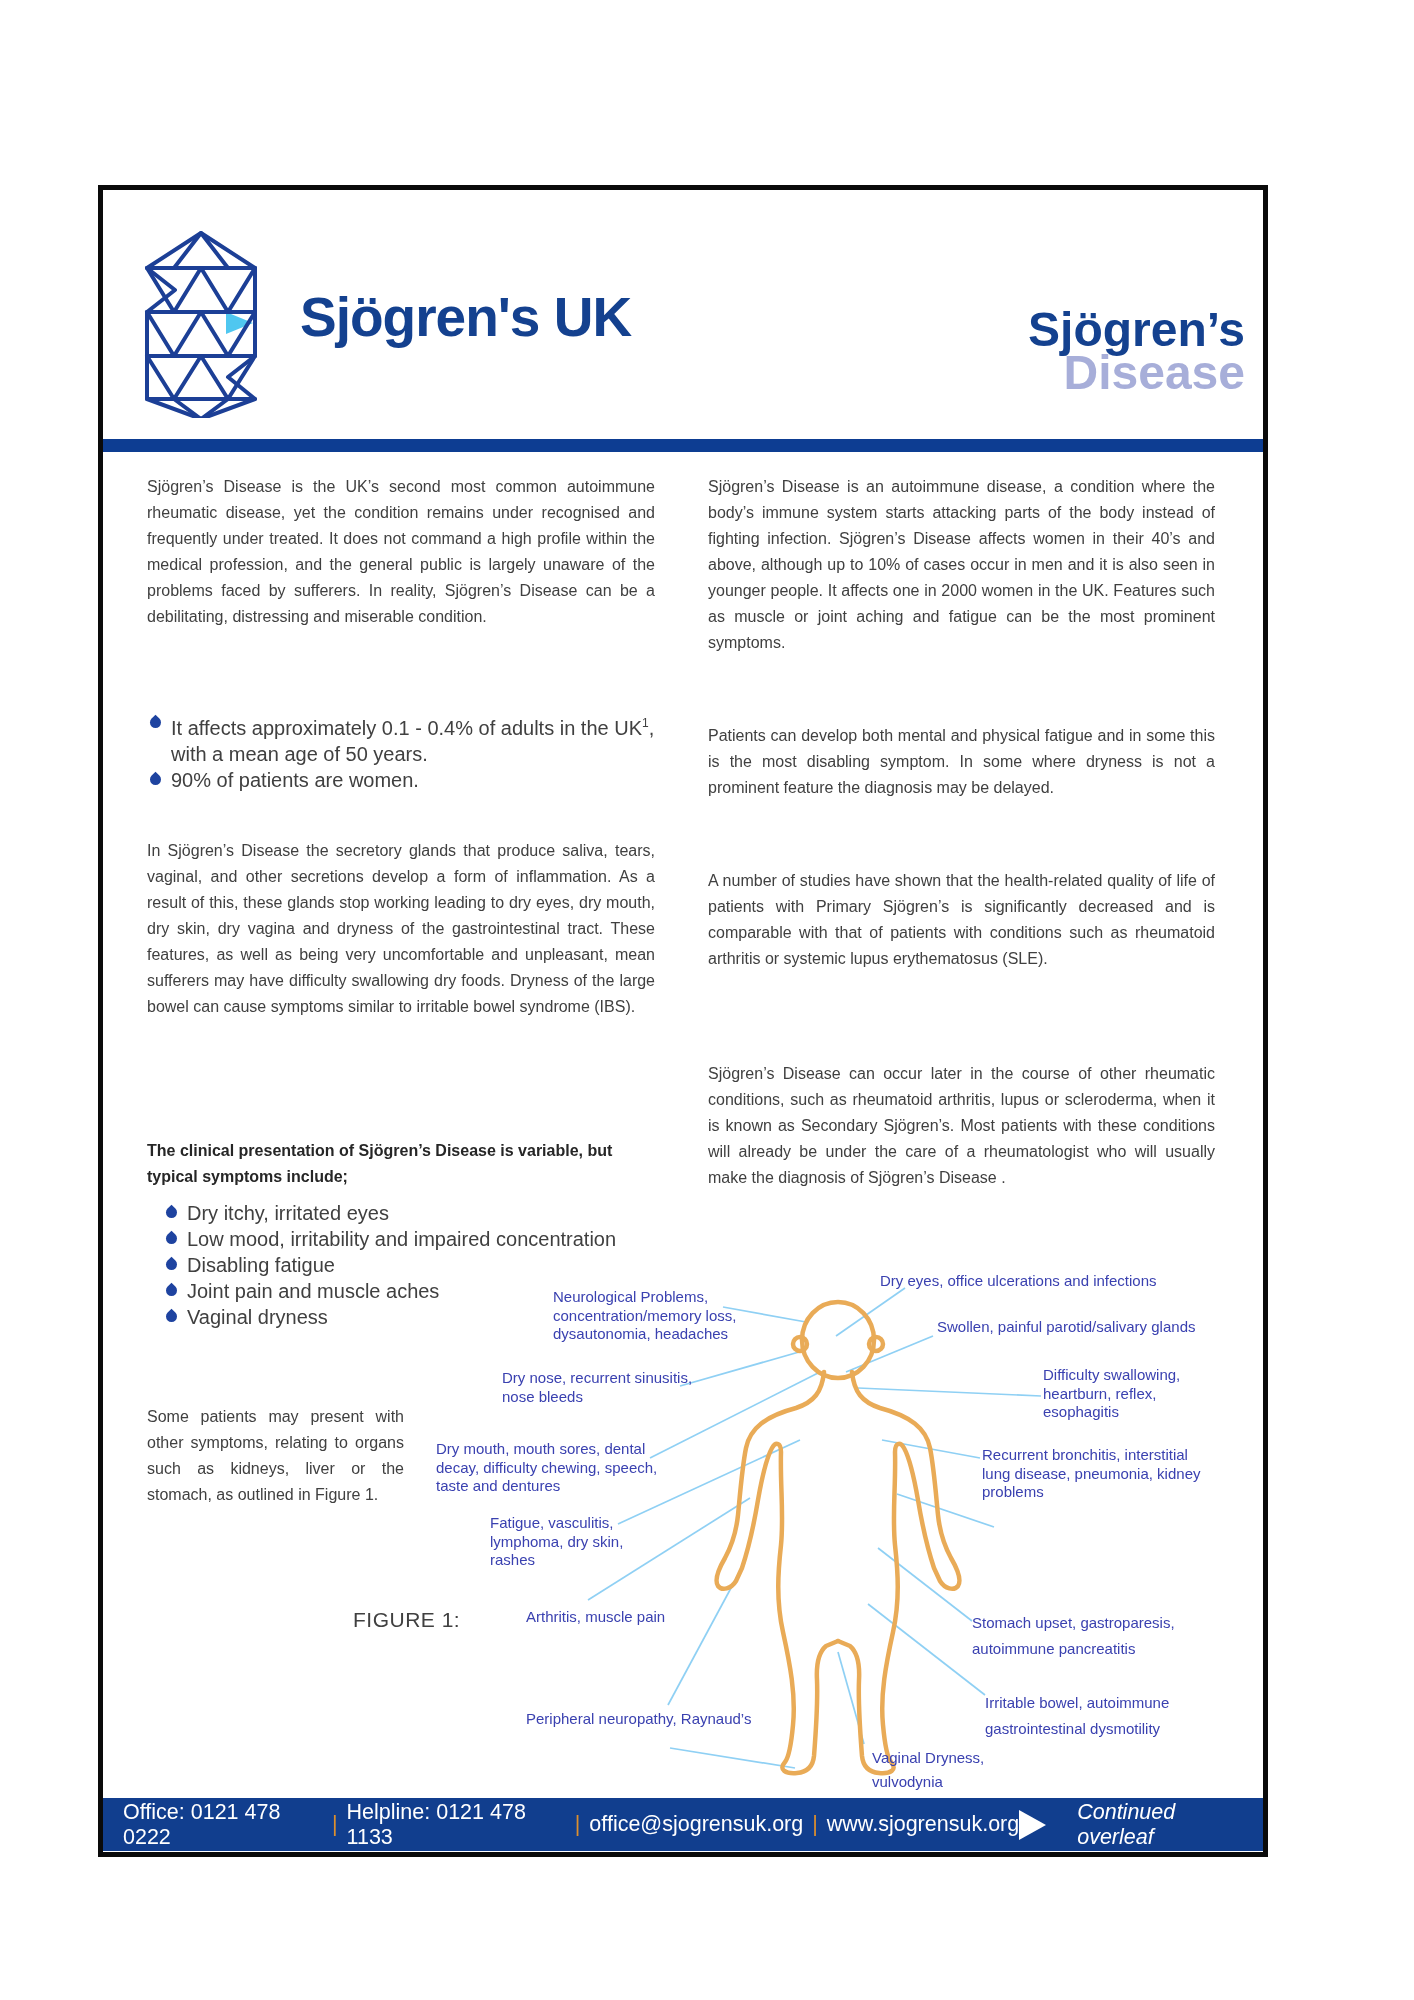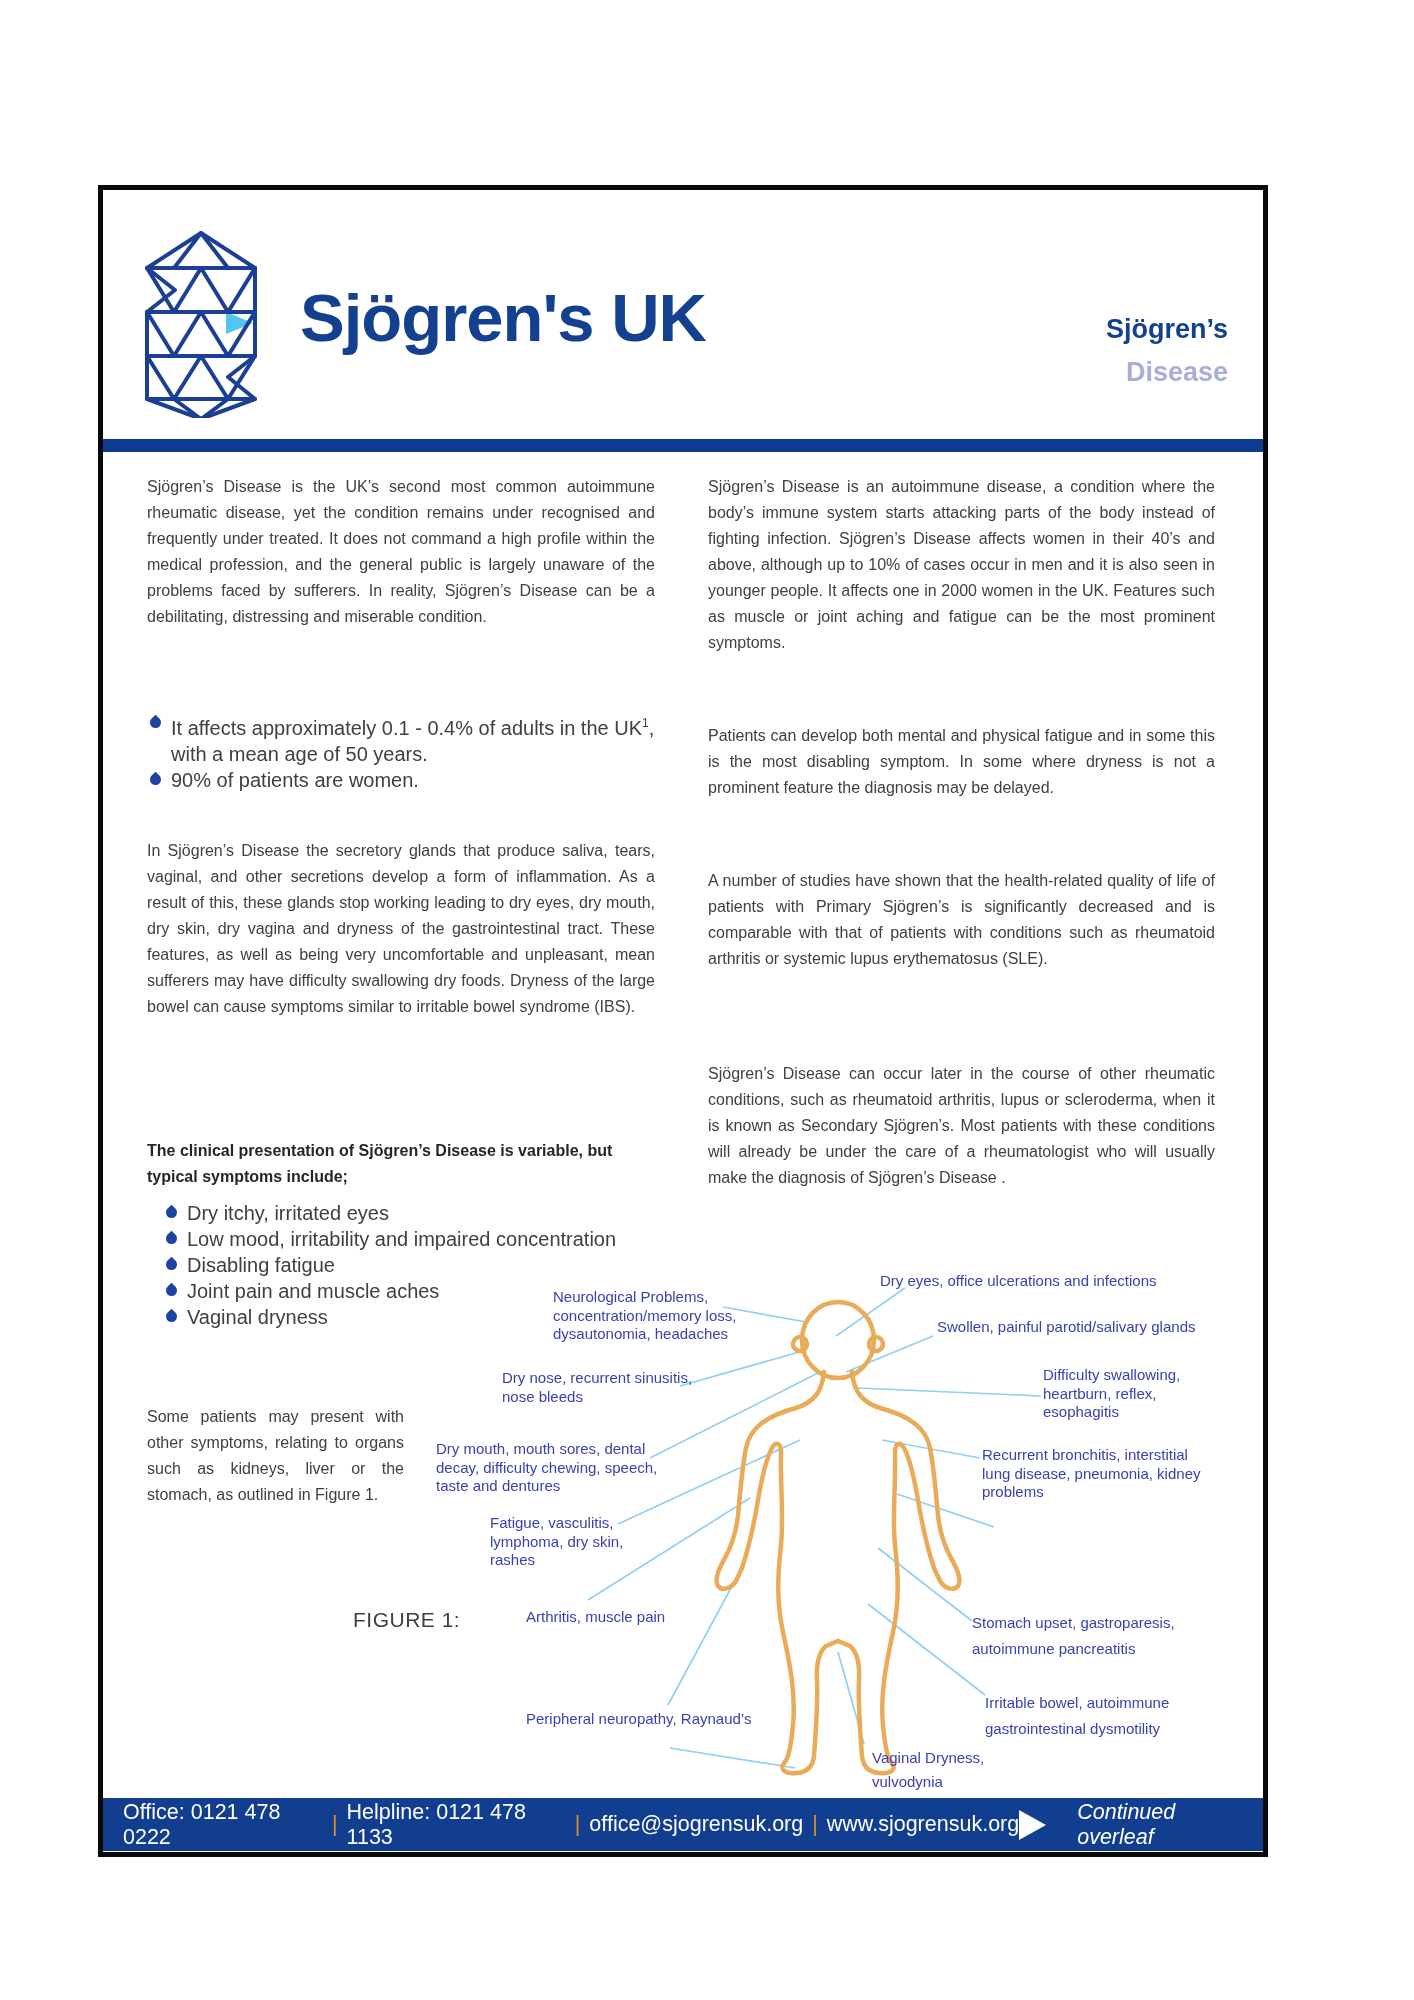--- a/index.html
+++ b/index.html
@@ -3,24 +3,24 @@
 <meta charset="utf-8">
 <style>
   html,body { margin:0; padding:0; background:#ffffff; }
   .page { position:relative; width:1414px; height:2000px; background:#ffffff;
           font-family:"Liberation Sans", sans-serif; overflow:hidden; }
   .frame { position:absolute; left:98px; top:185px; width:1170px; height:1672px;
            border:5px solid #0a0a0a; box-sizing:border-box; background:#ffffff; }
 
   
   .logo { position:absolute; left:143px; top:226px; width:116px; height:192px; }
-  .org-title { position:absolute; left:300px; top:290px; font-size:67px; line-height:55px;
+  .org-title { position:absolute; left:300px; top:290px; font-size:55px; line-height:55px;
                font-weight:bold; color:#14418f; letter-spacing:-1px; }
-  .doc-title { position:absolute; right:186px; top:308px; text-align:right;
-               font-size:27px; line-height:43px; font-weight:bold; }
+  .doc-title { position:absolute; right:169px; top:308px; text-align:right;
+               font-size:48px; line-height:43px; font-weight:bold; }
   .doc-title .t1 { color:#14418f; display:block; }
   .doc-title .t2 { color:#a7aed9; display:block; }
   .divider { position:absolute; left:103px; top:439px; width:1160px; height:13px; background:#0d3d92; }
 
   
   .body-text { position:absolute; font-size:16px; line-height:26px; color:#404040;
                text-align:justify; margin:0; }
   .col-l { left:147px; width:508px; }
   .col-r { left:708px; width:507px; }
   .heading { font-weight:bold; color:#262626; text-align:left; }

